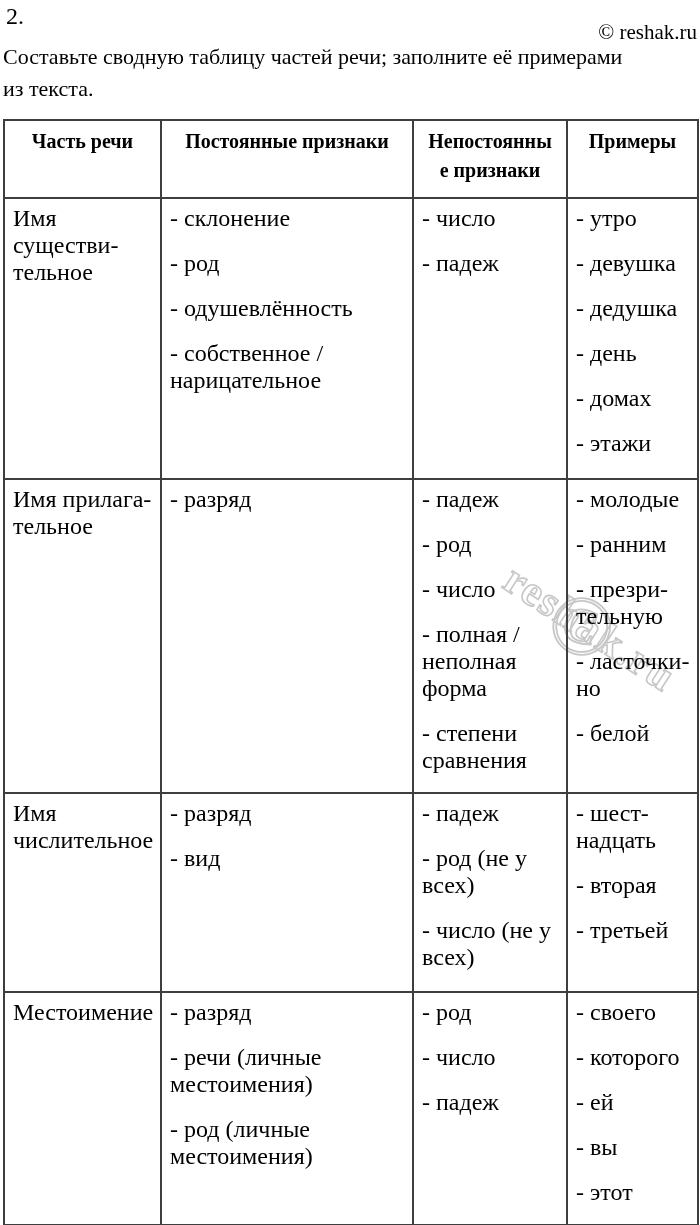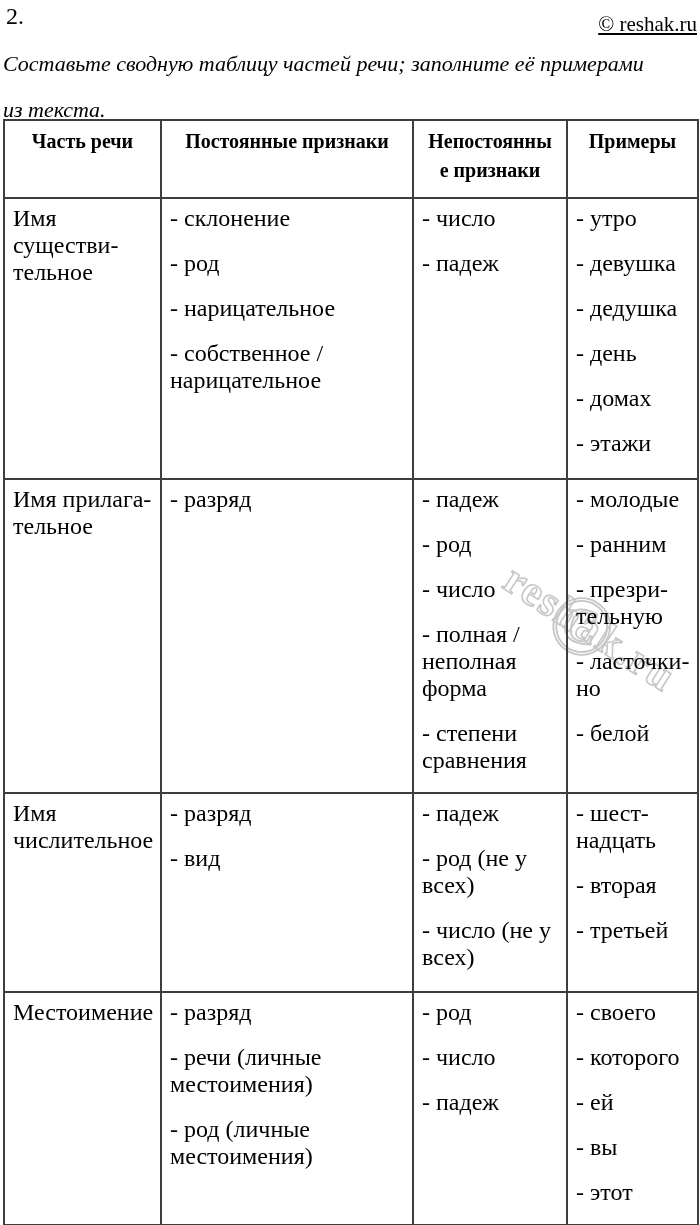--- a/index.html
+++ b/index.html
@@ -9,30 +9,28 @@
     font-family: "Liberation Serif", serif;
     color: #000;
     position: relative;
     overflow: hidden;
   }
   .exercise-number {
     position: absolute; left: 6px; top: 3px;
     font-size: 24px;
   }
   .copyright {
-    position: absolute; right: 3px; top: 12px;
+    position: absolute; right: 3px; top: 20px;
     font-size: 21px;
-    text-decoration: underline;
   }
   .instruction {
     position: absolute; left: 3px; top: 41px; width: 696px;
     margin: 0;
-    font-style: italic;
     font-size: 22px;
-    line-height: 46px;
+    line-height: 32px;
     white-space: pre-line;
   }
   
   .watermark {
     position: absolute; left: 498px; top: 548px; width: 215px; height: 160px;
     z-index: 0; pointer-events: none;
   }
   .wm-text {
     position: absolute; left: 24px; top: 6px;
     font-size: 43px; font-weight: bold; letter-spacing: 2px;
@@ -112,21 +110,21 @@
   <tbody>
     <tr class="row-1">
       <td>
           <p>Имя
 существи-
 тельное</p>
         </td>
       <td>
           <p>- склонение</p>
           <p>- род</p>
-          <p>- нарицательное</p>
+          <p>- одушевлённость</p>
           <p>- собственное /
 нарицательное</p>
         </td>
       <td>
           <p>- число</p>
           <p>- падеж</p>
         </td>
       <td>
           <p>- утро</p>
           <p>- девушка</p>

